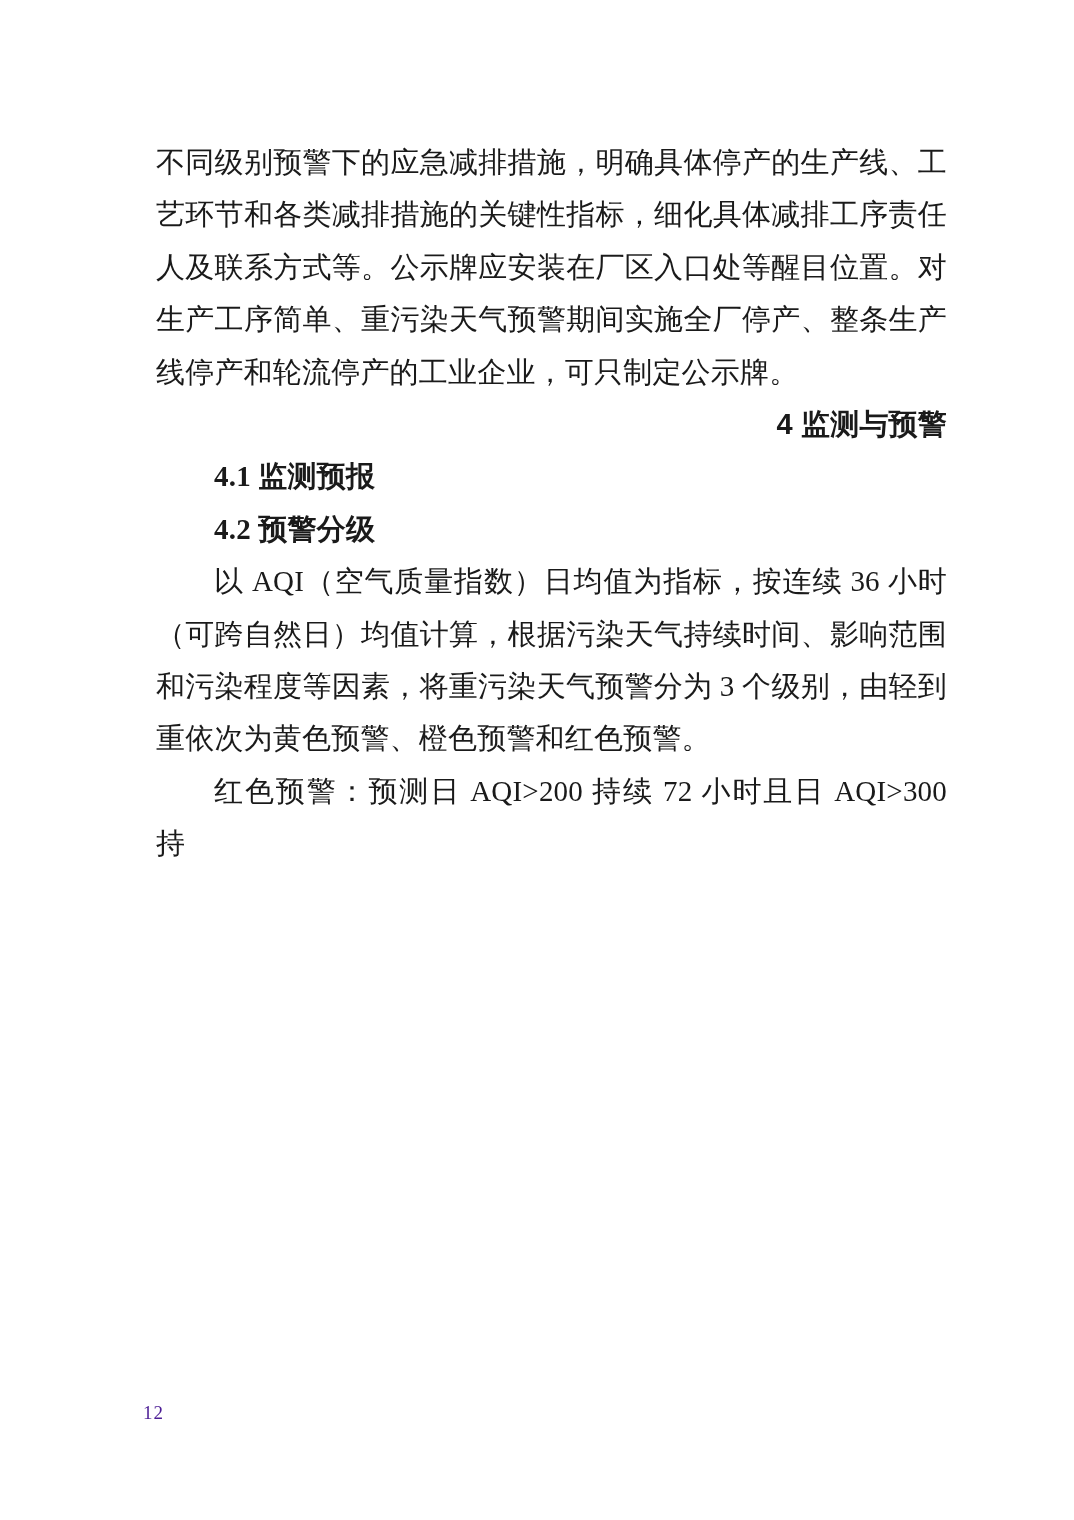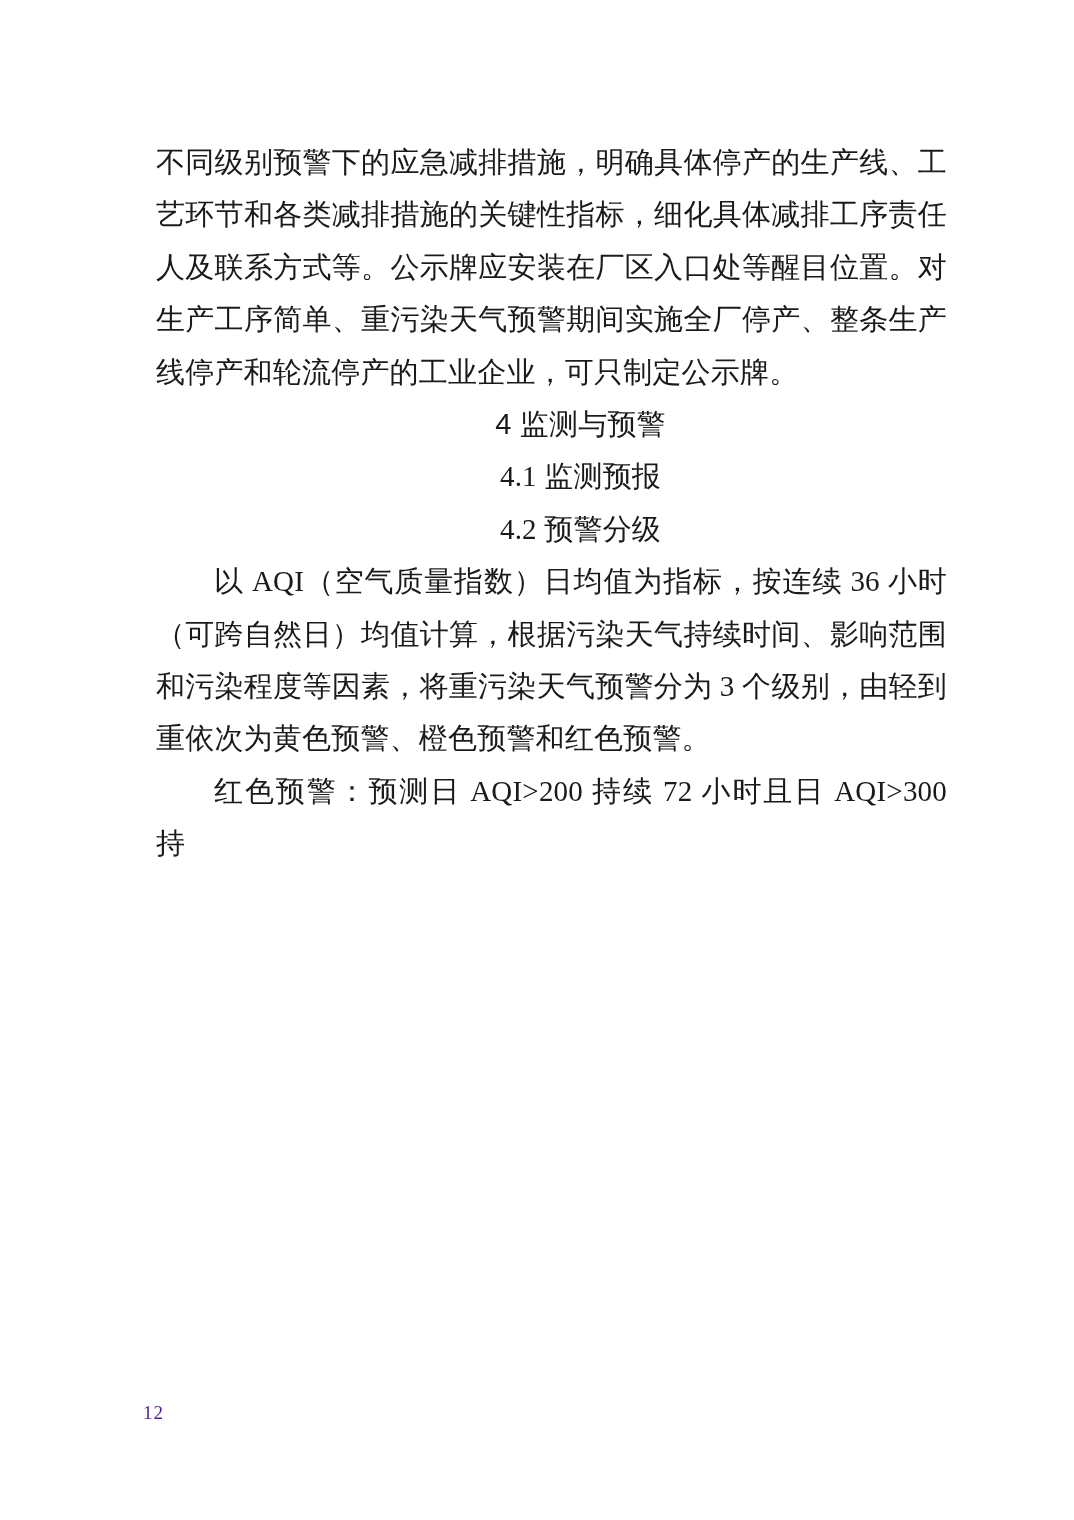--- a/index.html
+++ b/index.html
@@ -31,27 +31,27 @@
   .block {
     margin: 0;
     padding: 0;
   }
   .indent {
     text-indent: 2em;
   }
   .heading1 {
     text-indent: 2em;
     font-family: "Liberation Sans", "DejaVu Sans", sans-serif;
-    font-weight: 400;
-    text-align: center;
+    font-weight: 700;
+    text-align: right;
   }
   .heading2 {
     text-indent: 2em;
-    font-weight: normal;
-    text-align: center;
+    font-weight: bold;
+    text-align: left;
   }
   .page-number {
     position: absolute;
     left: 143px;
     top: 1402px;
     font-size: 19px;
     line-height: 1.2;
     color: #4c1d95;
     letter-spacing: 1px;
   }

